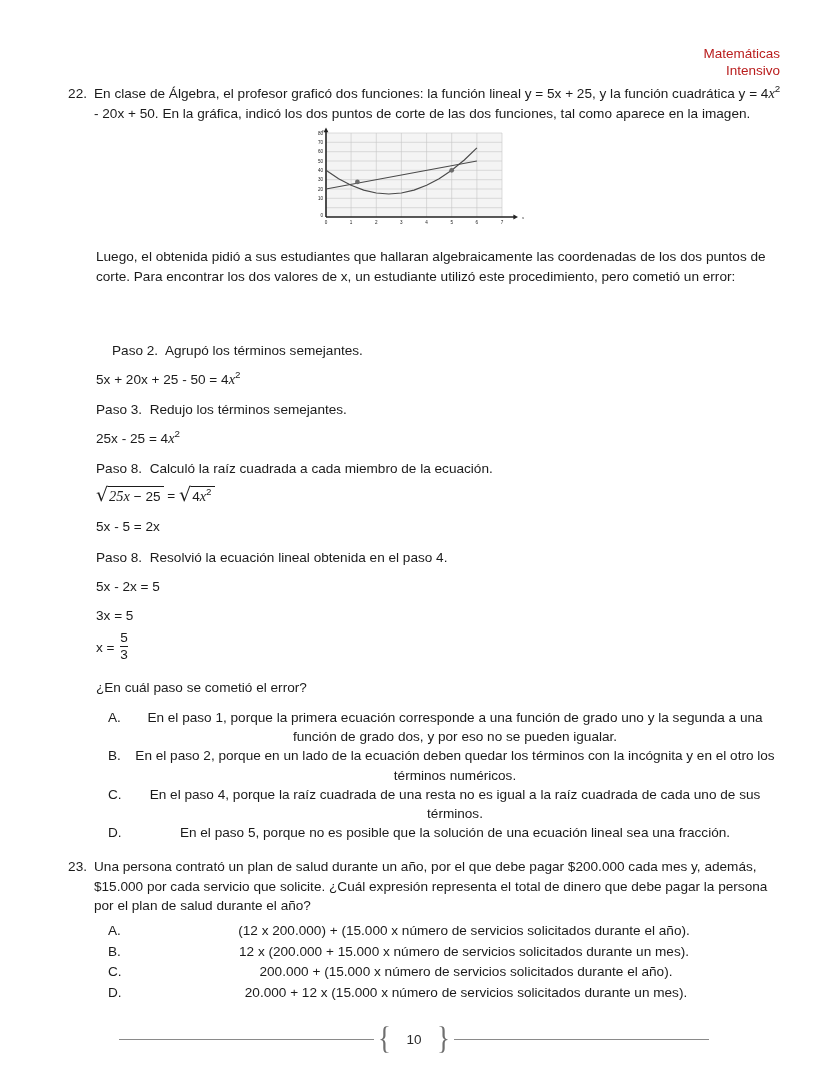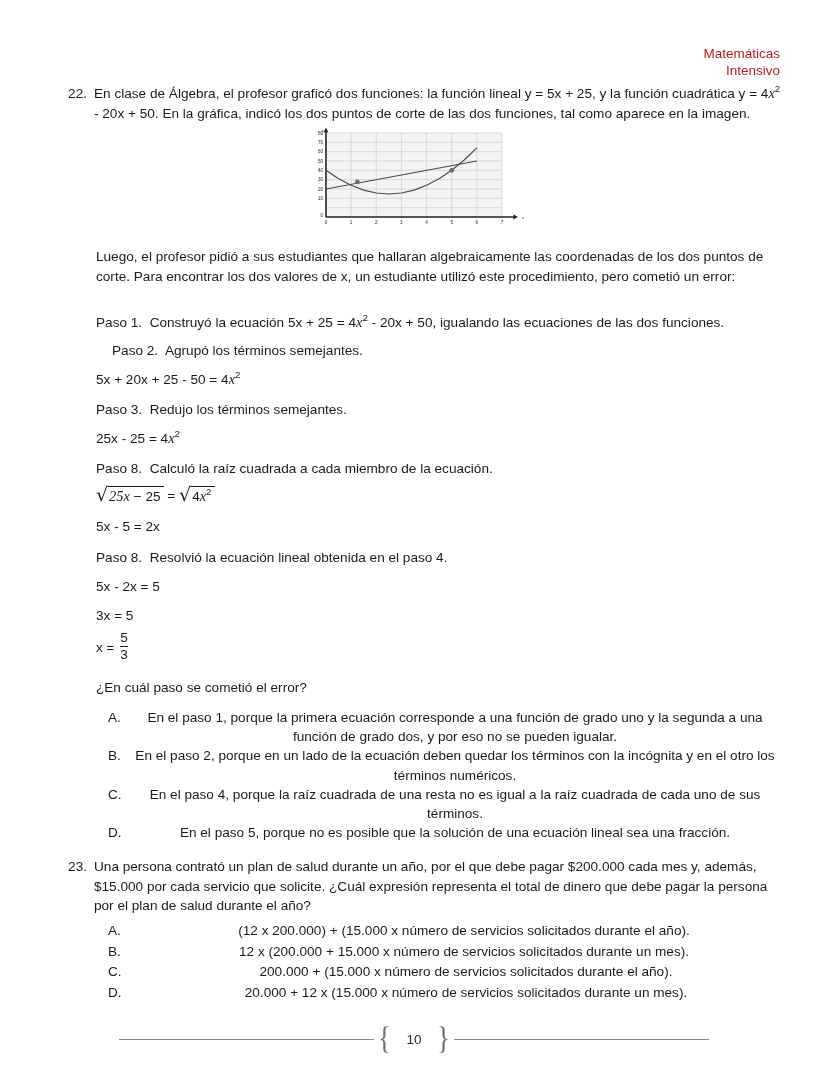--- a/index.html
+++ b/index.html
@@ -237,26 +237,23 @@
       <line x1="30" y1="62" x2="180.9" y2="34" stroke="#4a4a4a" stroke-width="1.15"></line>
 
       <path d="M30,43.3 L42.6,51.7 L55.1,58.3 L67.7,63.1 L80.3,66.0 L92.8,67.0 L105.4,66.0 L118,63.1 L130.6,58.3 L143.1,51.7 L155.7,43.3 L168.3,33.0 L180.9,20.8" fill="none" stroke="#4a4a4a" stroke-width="1.15" stroke-linejoin="round"></path>
 
       <circle cx="61.4" cy="54.9" r="2.4" fill="#6b6b6b"></circle>
       <circle cx="155.7" cy="43.3" r="2.4" fill="#6b6b6b"></circle>
     </svg>
   </div>
 
   <div class="q-block" style="left:96px; top:247px; width:672px;">
-    <div class="para">Luego, el profesor pidió a sus estudiantes que hallaran algebraicamente las coordenadas de los dos puntos de corte. Para encontrar los dos valores de x, un estudiante utilizó este procedimiento, pero cometió un error:</div>
-  </div>
-
-  <div class="q-block" style="left:96px; top:313px; width:690px;">
-    <div class="step-line"><span>Paso 1.</span>&nbsp; <span>Construyó la ecuación 5x + 25 = 4</span><span class="ital">x</span><sup>2</sup><span> - 20x + 50, igualando las ecuaciones de las dos funciones.</span></div>
-  </div>
+    <div class="para">Luego, el obtenida pidió a sus estudiantes que hallaran algebraicamente las coordenadas de los dos puntos de corte. Para encontrar los dos valores de x, un estudiante utilizó este procedimiento, pero cometió un error:</div>
+  </div>
+
 
   <div class="q-block" style="left:112px; top:341px;">
     <div class="step-line"><span>Paso 2.</span>&nbsp; <span>Agrupó los términos semejantes.</span></div>
   </div>
   <div class="q-block" style="left:96px; top:370px;">
     <div class="eqn"><span>5x + 20x + 25 - 50 = 4</span><span class="ital">x</span><sup>2</sup></div>
   </div>
 
   <div class="q-block" style="left:96px; top:400px;">
     <div class="step-line"><span>Paso 3.</span>&nbsp; <span>Redujo los términos semejantes.</span></div>

